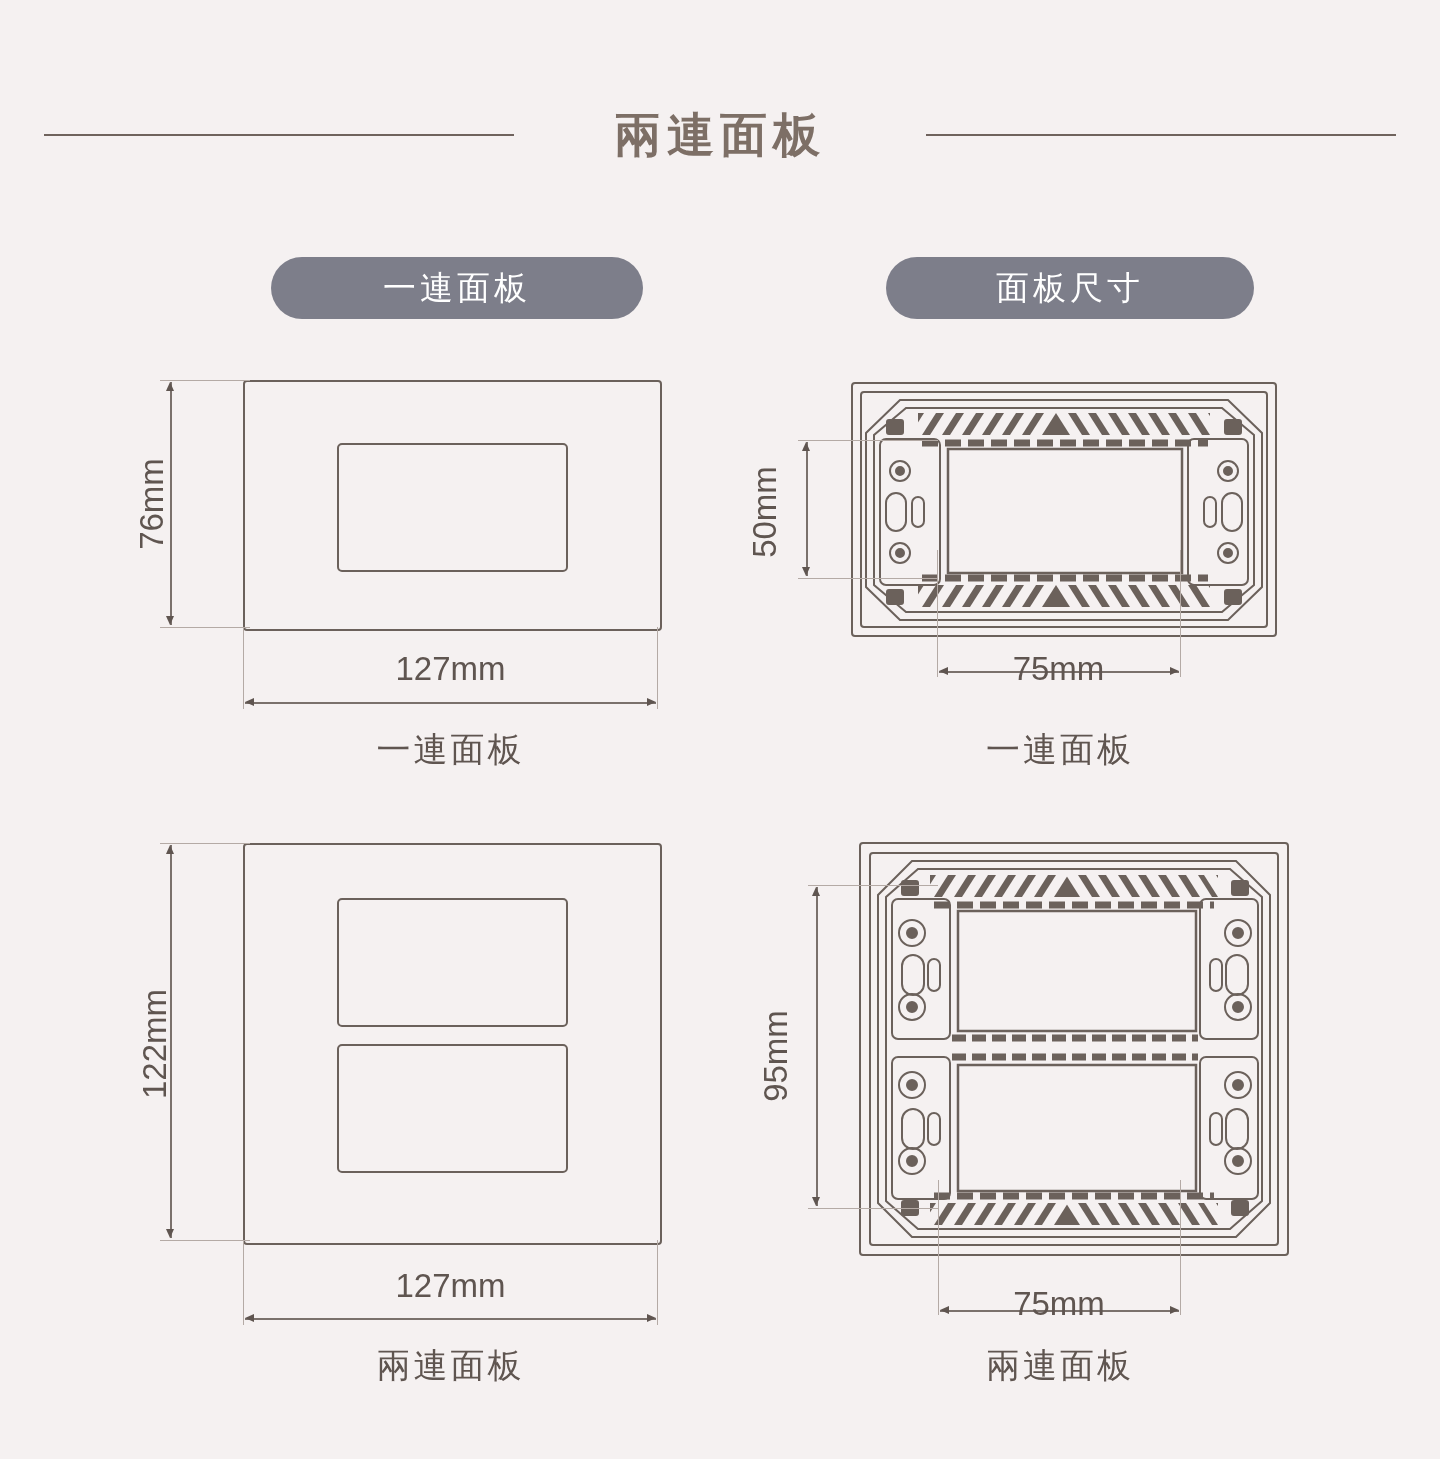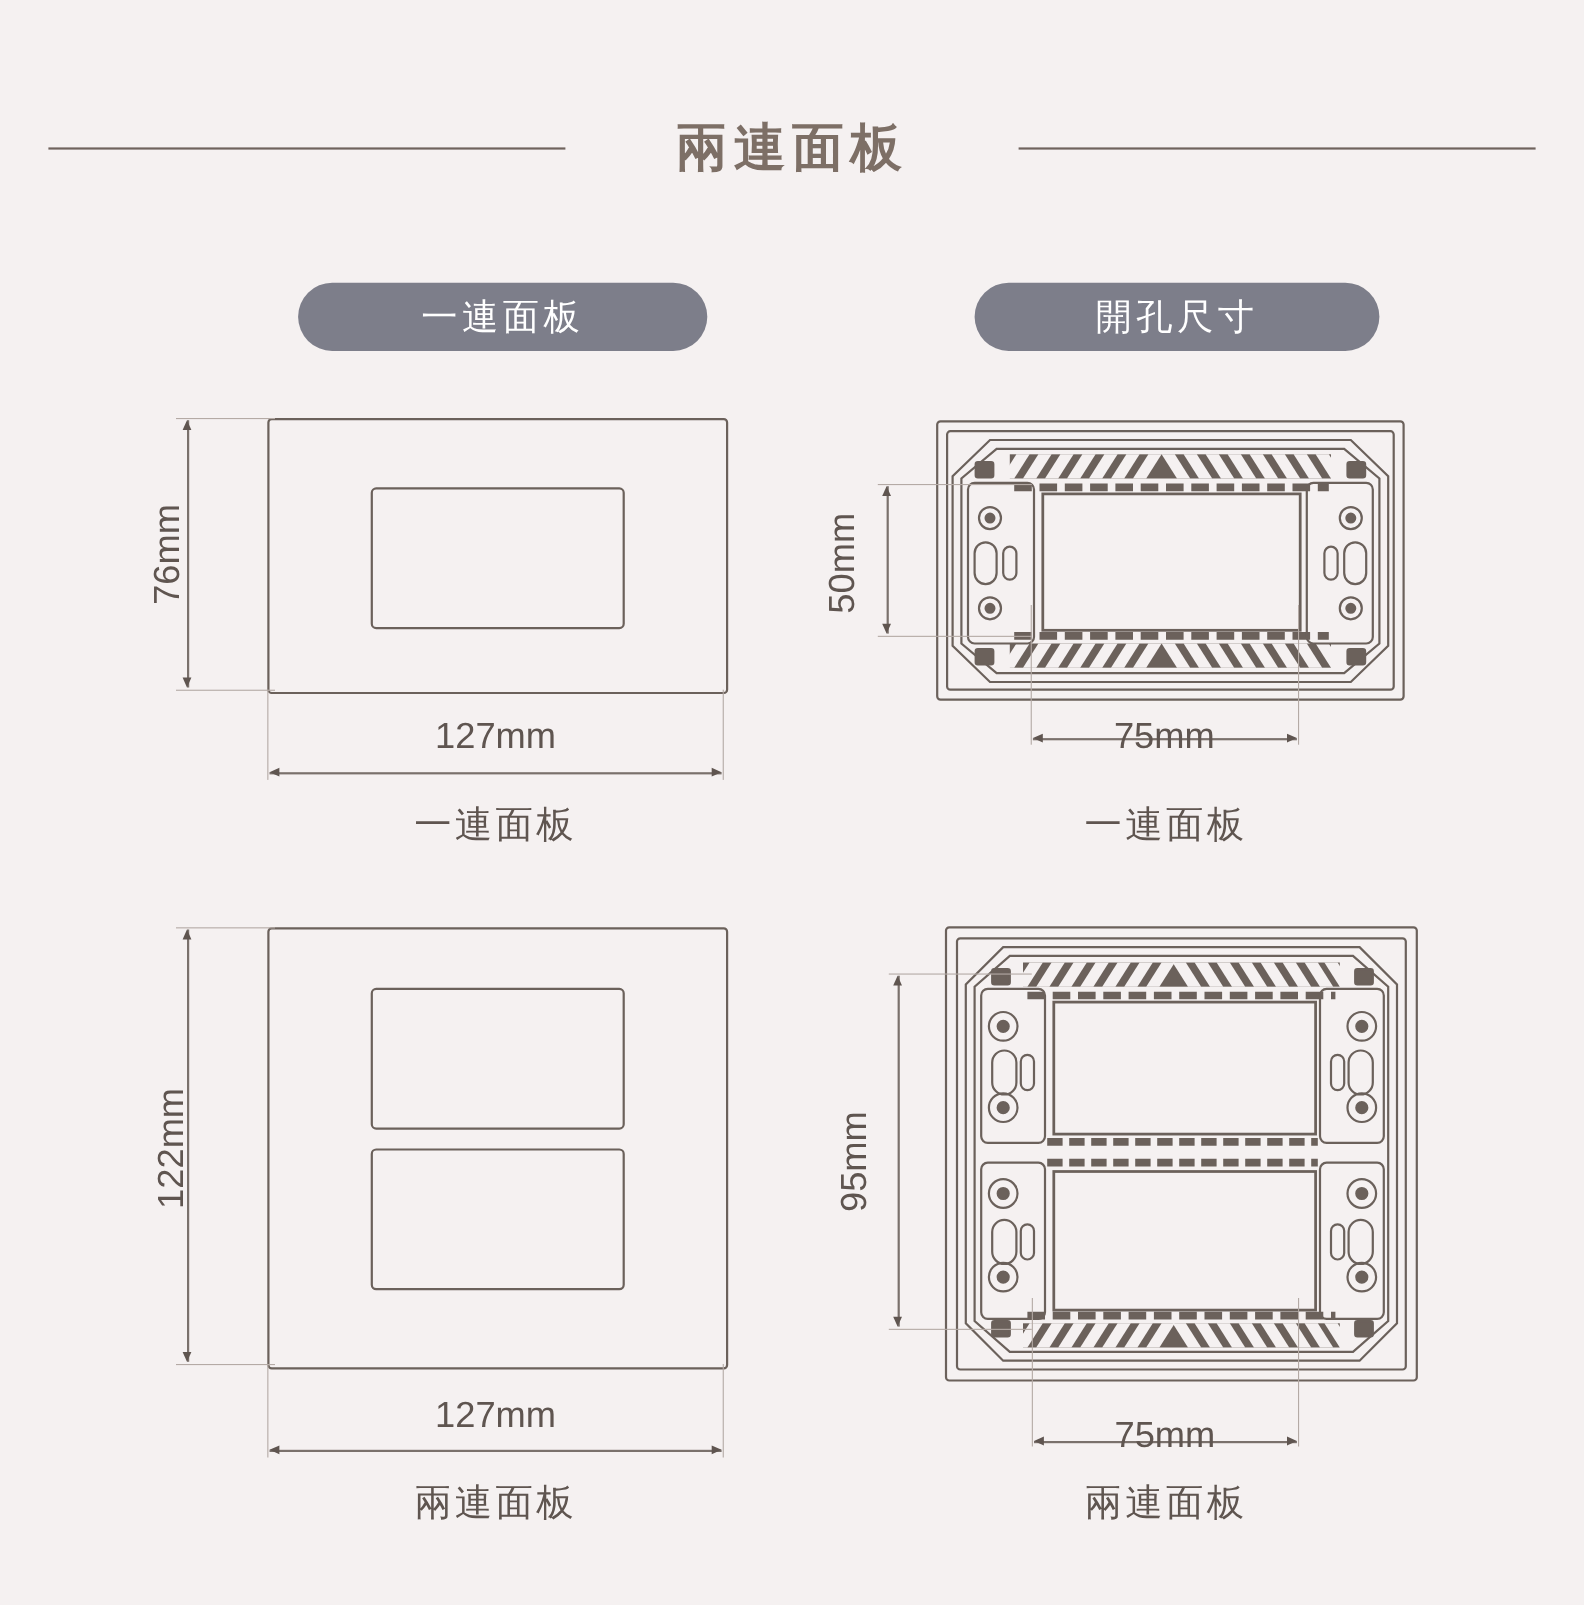--- a/index.html
+++ b/index.html
@@ -120,21 +120,21 @@
 <div class="title-row">
   <div class="rule rule-left"></div>
   <div class="page-title">兩連面板</div>
   <div class="rule rule-right"></div>
 </div>
 
 <div class="pill" id="pill-panel">
   <span>一連面板</span>
 </div>
 <div class="pill" id="pill-hole">
-  <span>開孔尺寸</span>
+  <span>面板尺寸</span>
 </div>
 
 <div class="cell" id="dia-panel-single" style="left:120px; top:360px; width:580px; height:430px;">
 
   <div class="panel-outline" style="left:123px; top:20px; width:415px; height:247px;"></div>
 
   <div class="panel-cut" style="left:217px; top:83px; width:227px; height:125px;"></div>
 
   <div class="ext ext-h" style="left:40px; top:20px; width:90px;"></div>
   <div class="ext ext-h" style="left:40px; top:267px; width:90px;"></div>

